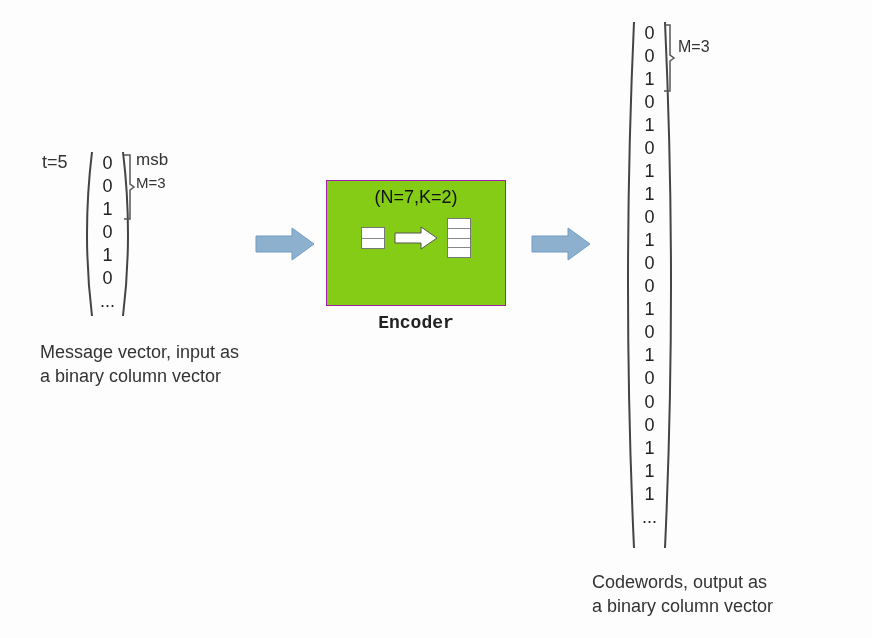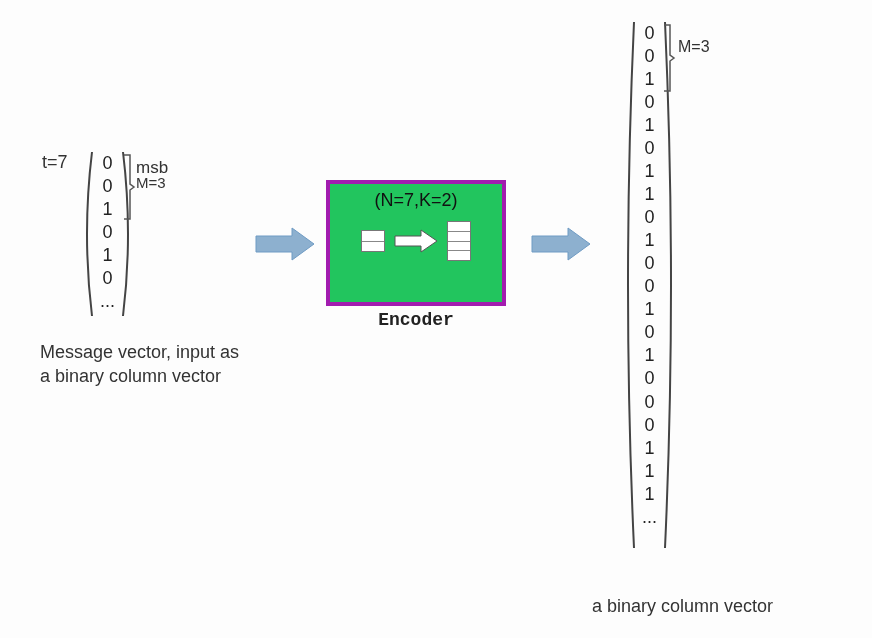--- a/index.html
+++ b/index.html
@@ -39,21 +39,21 @@
     flex-direction: column;
     padding: 2px 6px;
     font-size: 18px;
     color: #222;
     line-height: 1.28;
   }
   .vector-col span { text-align: center; min-width: 14px; }
   .msb-label {
     position: absolute;
     left: 56px;
-    top: 8px;
+    top: 0px;
     font-size: 17px;
     color: #333;
   }
   .m-label-in {
     position: absolute;
     left: 56px;
     top: 24px;
     font-size: 15px;
     color: #333;
   }
@@ -71,22 +71,22 @@
     line-height: 1.35;
   }
   
   
   .encoder-block {
     position: absolute;
     left: 326px;
     top: 180px;
     width: 180px;
     height: 126px;
-    background: #22c55e;
-    border: 4px solid #a21caf;
+    background: #84cc16;
+    border: 1px solid #a21caf;
     display: flex;
     flex-direction: column;
     align-items: center;
     justify-content: flex-start;
     padding-top: 6px;
   }
   .encoder-params {
     font-size: 18px;
     color: #111;
     margin-bottom: 10px;
@@ -162,21 +162,21 @@
   
   .paren-svg-tall { display: block; }
   
 </style>
 </head>
 <body>
 
 <div class="diagram">
 
   <div class="input-section">
-    <div class="t-label">t=7</div>
+    <div class="t-label">t=5</div>
     <div class="input-vector">
       <svg class="paren-svg-tall" width="14" height="168">
         <path d="M12 2 Q2 84 12 166" stroke="#444" stroke-width="2" fill="none"></path>
       </svg>
       <div class="vector-col">
         <span>0</span>
         <span>0</span>
         <span>1</span>
         <span>0</span>
         <span>1</span>
@@ -258,17 +258,17 @@
       <svg class="paren-svg-tall" width="16" height="530">
         <path d="M2 2 Q14 265 2 528" stroke="#444" stroke-width="2" fill="none"></path>
       </svg>
     </div>
     <svg class="brace-out" width="14" height="72">
       <path d="M2 3 L8 3 L8 33 L12 36 L8 39 L8 69 L2 69" stroke="#555" stroke-width="1.5" fill="none"></path>
     </svg>
     <div class="m-label-out">M=3</div>
   </div>
   <div class="output-caption">
-    <br>
+    <span>Codewords, output as</span><br>
     <span>a binary column vector</span>
   </div>
 
 </div>
 
 </body></html>

